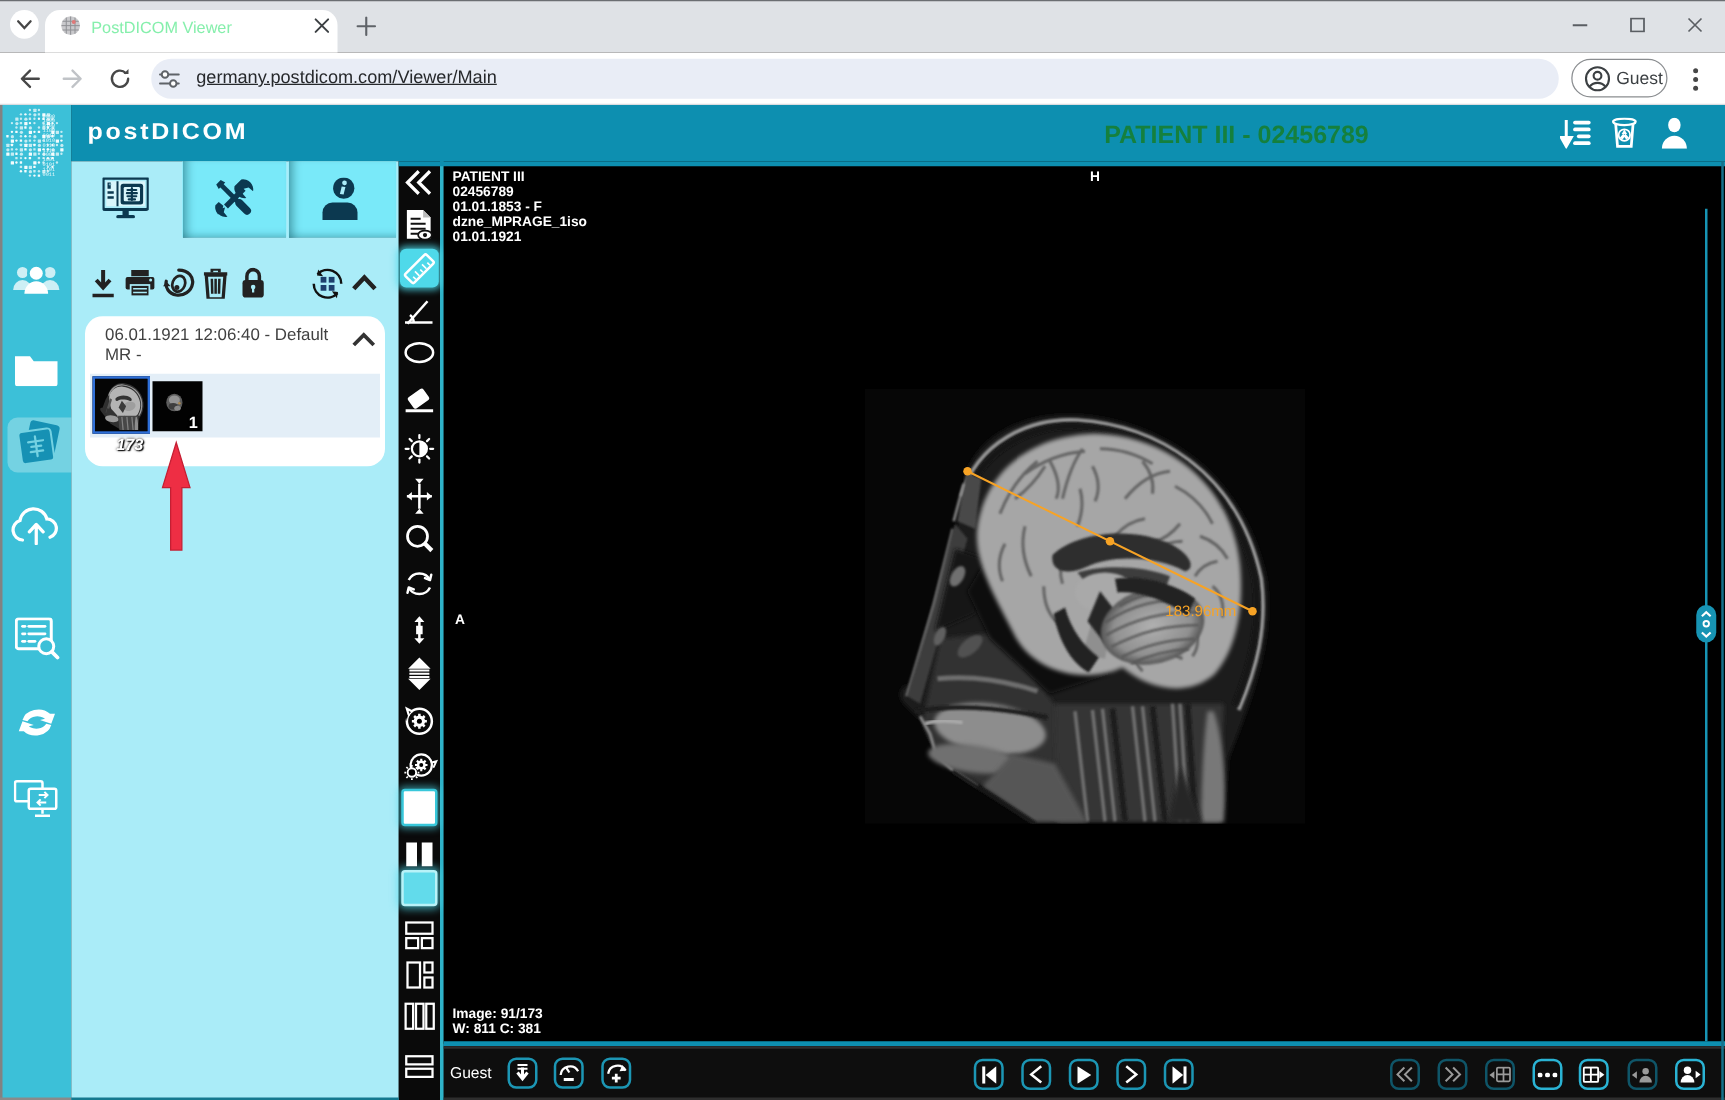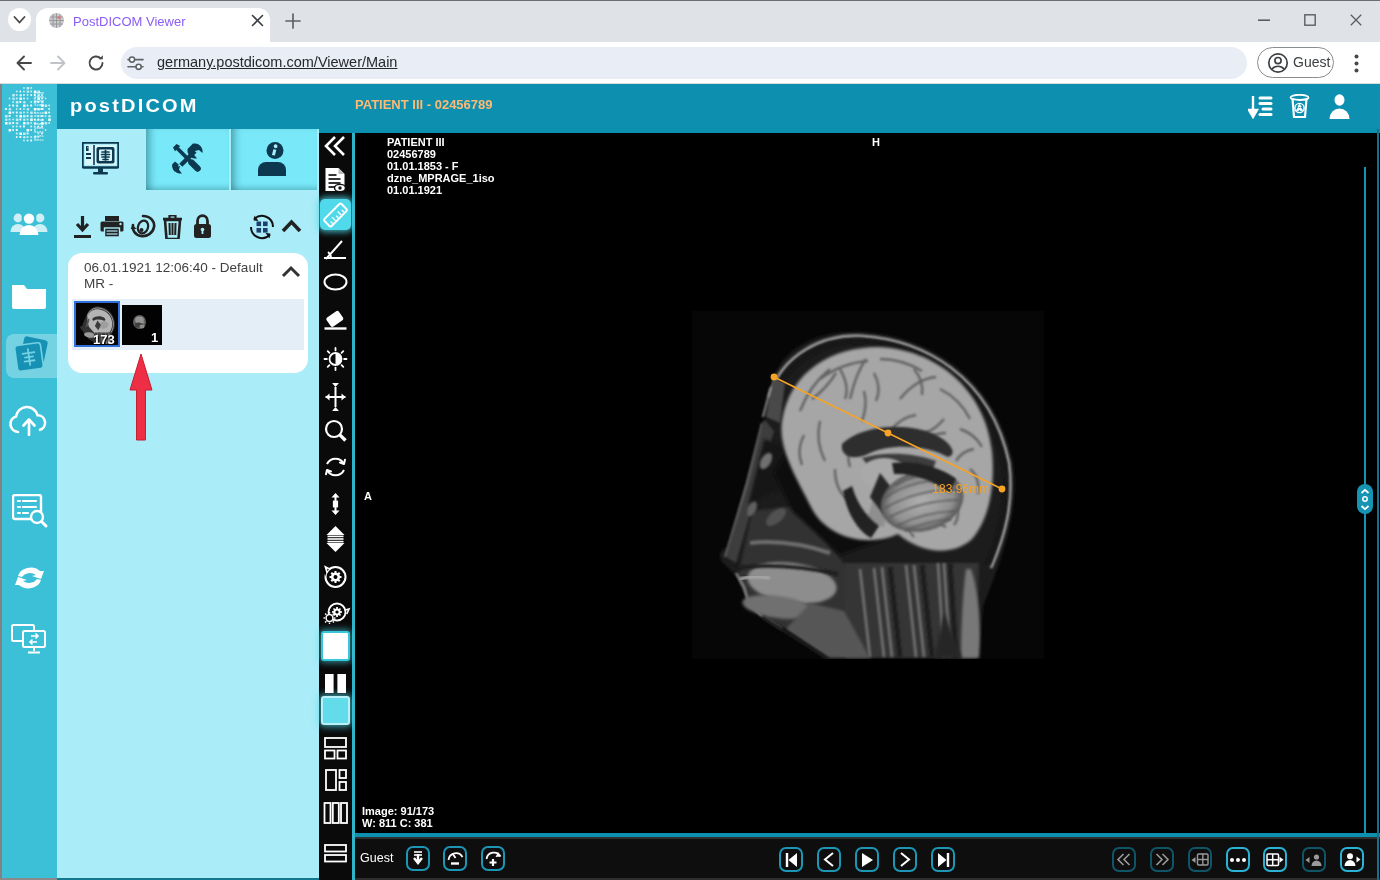--- a/index.html
+++ b/index.html
@@ -2,30 +2,30 @@
 <html><head>
 <meta charset="utf-8">
 <style>
   html,body{margin:0;padding:0;}
   #root{position:relative;width:1380px;height:880px;overflow:hidden;
     font-family:"Liberation Sans",sans-serif;background:#000;}
   .abs{position:absolute;}
   
   #tabstrip{left:0;top:0;width:1380px;height:42px;background:#dfe2e6;}
   #tab{left:36px;top:8px;width:234px;height:34px;background:#fff;border-radius:12px 12px 0 0;}
-  #tabtitle{left:73px;top:14px;font-size:13px;color:#8b5cf6;}
+  #tabtitle{left:73px;top:14px;font-size:13px;color:#86efac;}
   #navbar{left:0;top:42px;width:1380px;height:42px;background:#fff;}
   #urlpill{left:121px;top:47px;width:1126px;height:32px;border-radius:16px;background:#e9edf6;}
   #urltext{left:157px;top:54px;font-size:14.5px;color:#26282b;text-decoration:underline;}
   #guest{left:1257px;top:47px;width:77px;height:31px;border-radius:16px;background:#fff;border:1px solid #8a8d90;box-sizing:border-box;}
   #guesttext{left:1293px;top:54px;font-size:14px;color:#3c4043;}
   
   #header{left:57px;top:84px;width:1323px;height:45px;background:#0d8fb0;}
   #wordmark{left:70px;top:95px;font-size:20px;font-weight:bold;color:#fff;letter-spacing:2.2px;transform:scaleY(0.92);}
-  #ptitle{left:355px;top:97px;width:740px;text-align:left;font-size:13px;font-weight:bold;color:#fdba74;}
+  #ptitle{left:355px;top:97px;width:740px;text-align:right;font-size:20px;font-weight:bold;color:#15803d;}
   
   #sidebar{left:0;top:84px;width:57px;height:796px;background:#3cc0d8;}
   #seltile{left:6px;top:334px;width:51px;height:44px;background:#74d2e2;border-radius:8px 0 0 8px;}
   
   #panel{left:57px;top:129px;width:262px;height:751px;background:#aaecf8;}
   .tab2{background:#79e9f9;}
   #card{left:68px;top:253px;width:240px;height:120px;background:#fff;border-radius:14px;}
   #cardline1{left:84px;top:260px;font-size:13.5px;color:#414141;}
   #cardline2{left:84px;top:276px;font-size:13.5px;color:#414141;}
   #thumbrow{left:72px;top:299px;width:232px;height:51px;background:#e3eef7;}
@@ -497,21 +497,21 @@
   </div>
   <div class="abs" id="thumb2">
     <svg width="40" height="40" viewBox="0 0 40 40" style="position:absolute;left:0;top:0;">
       <ellipse cx="17.5" cy="17" rx="6.5" ry="7" fill="#5e5e5e"></ellipse>
       <ellipse cx="17.5" cy="15" rx="4.4" ry="3.6" fill="#949494"></ellipse>
       <ellipse cx="16.5" cy="20" rx="3.6" ry="2.6" fill="#3e3e3e"></ellipse>
       <ellipse cx="20" cy="21.5" rx="2.6" ry="2" fill="#8a8a8a"></ellipse>
       <circle cx="21.5" cy="17.5" r="1" fill="#ad8a50"></circle>
     </svg>
   </div>
-  <div class="tnum" style="left:93px;top:332px;">173</div>
+  <div class="tnum" style="left:93px;top:348px;font-style:italic;">173</div>
   <div class="tnum" style="left:151px;top:330px;">1</div>
 
   <svg class="abs" style="left:126px;top:352px;" width="30" height="90" viewBox="0 0 30 90">
     <path d="M15 2 L26 38 H19.5 V88 H10.5 V38 H4 Z" fill="#ee2e44" stroke="#c41f33" stroke-width="1"></path>
   </svg>
 
   <div class="abs" id="vtoolbar"></div>
   <div class="abs" id="vtline"></div>
 
   <div class="abs" style="left:320px;top:199px;width:31px;height:31px;background:#4fd9ea;border-radius:5px;box-shadow:0 0 6px 2px rgba(79,217,234,0.8);"></div>
@@ -811,21 +811,21 @@
     <text x="297" y="182" text-anchor="end" font-size="12" fill="#f7a325" font-family="Liberation Sans,sans-serif">183.96mm</text>
   </svg>
 
   <div class="abs" style="left:1364px;top:167px;width:2px;height:666px;background:#1794b4;"></div>
   <div class="abs" style="left:1357px;top:484px;width:16px;height:30px;background:#1794b4;border-radius:8px;"></div>
   <svg class="abs" style="left:1359px;top:488px;" width="12" height="23" viewBox="0 0 12 23">
     <path d="M2.5 5 L6 1.8 L9.5 5" fill="none" stroke="#fff" stroke-width="1.7"></path>
     <circle cx="6" cy="11" r="2.2" fill="none" stroke="#fff" stroke-width="1.5"></circle>
     <path d="M2.5 18 L6 21.2 L9.5 18" fill="none" stroke="#fff" stroke-width="1.7"></path>
   </svg>
-  <div class="ovl" style="left:362px;top:136px;margin-left:25px;">PATIENT III<br>02456789<br>01.01.1853 - F<br>dzne_MPRAGE_1iso<br>01.01.1921</div>
+  <div class="ovl" style="left:362px;top:136px;">PATIENT III<br>02456789<br>01.01.1853 - F<br>dzne_MPRAGE_1iso<br>01.01.1921</div>
   <div class="ovl" style="left:872px;top:136px;">H</div>
   <div class="ovl" style="left:364px;top:490px;">A</div>
   <div class="ovl" style="left:362px;top:805px;">Image: 91/173<br>W: 811 C: 381</div>
 
   <div class="abs" id="playerline"></div>
   <div class="abs" id="player"></div>
   <div class="ovl" style="left:360px;top:852px;font-size:12.5px;font-weight:normal;">Guest</div>
 
   <div class="pbtn" style="left:406px;top:846px;">
     <svg width="14" height="16" viewBox="0 0 14 16">

